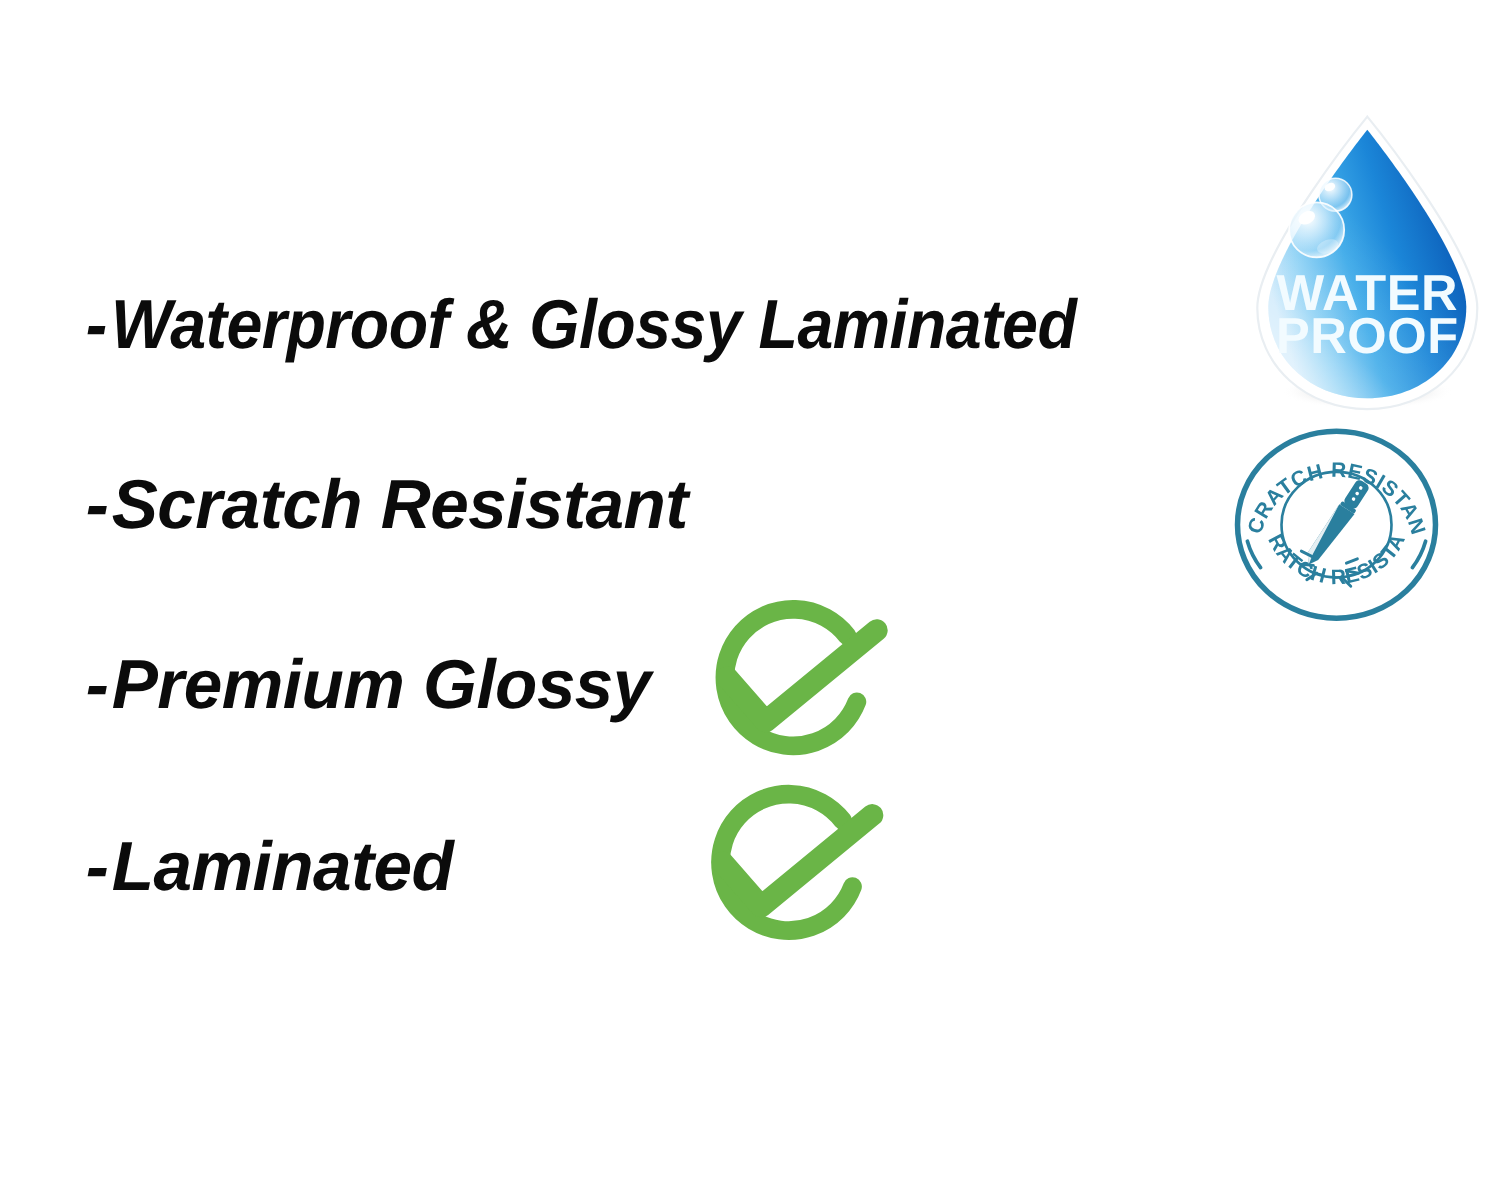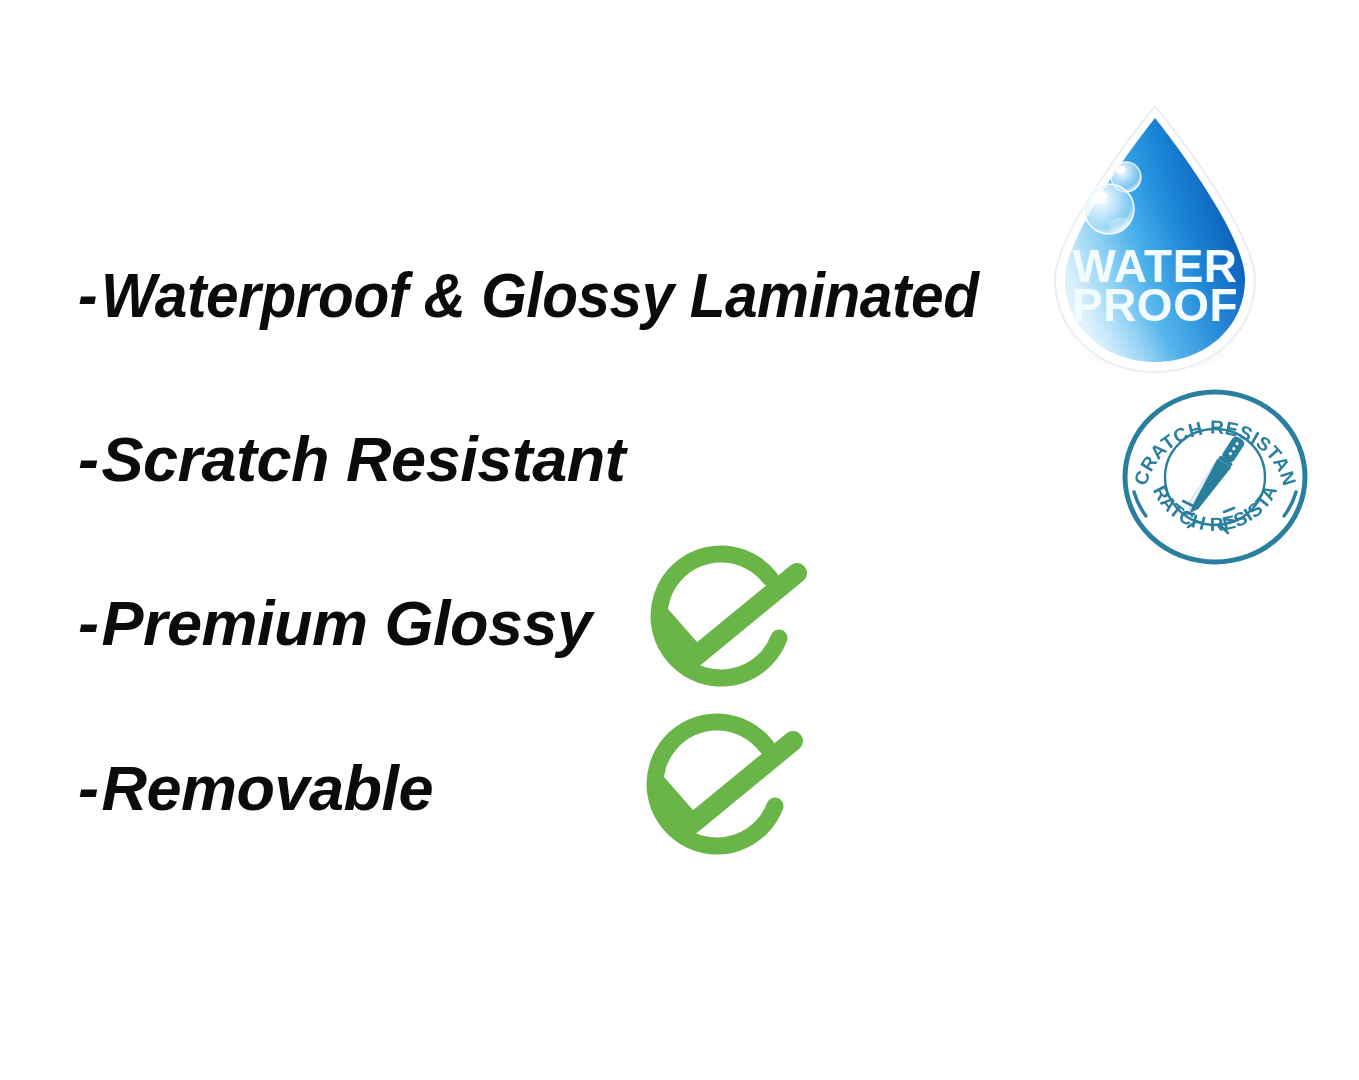--- a/index.html
+++ b/index.html
@@ -64,21 +64,21 @@
   
   .check-badge {
     position: absolute;
   }
   .check-1 { left: 636px; top: 552px; }
   .check-2 { left: 632px; top: 720px; }
 
   
   .droplet-badge {
     position: absolute;
-    left: 1047px;
+    left: 1135px;
     top: 104px;
     width: 216px;
     height: 272px;
   }
 
   
   .scratch-badge {
     position: absolute;
     left: 1120px;
     top: 388px;
@@ -105,21 +105,21 @@
       <span class="label">Scratch Resistant</span>
     </div>
 
     <div class="feature-row row-3">
       <span class="dash">-</span>
       <span class="label">Premium Glossy</span>
     </div>
 
     <div class="feature-row row-4">
       <span class="dash">-</span>
-      <span class="label">Removable</span>
+      <span class="label">Laminated</span>
     </div>
 
   </div>
 
   <div class="droplet-badge">
     <svg width="216" height="272" viewBox="0 0 216 272" xmlns="http://www.w3.org/2000/svg">
       <defs>
         <linearGradient id="dropGrad" x1="0.02" y1="0.62" x2="0.98" y2="0.22">
           <stop offset="0%" stop-color="#cfeafb"></stop>
           <stop offset="16%" stop-color="#8fd2f5"></stop>

